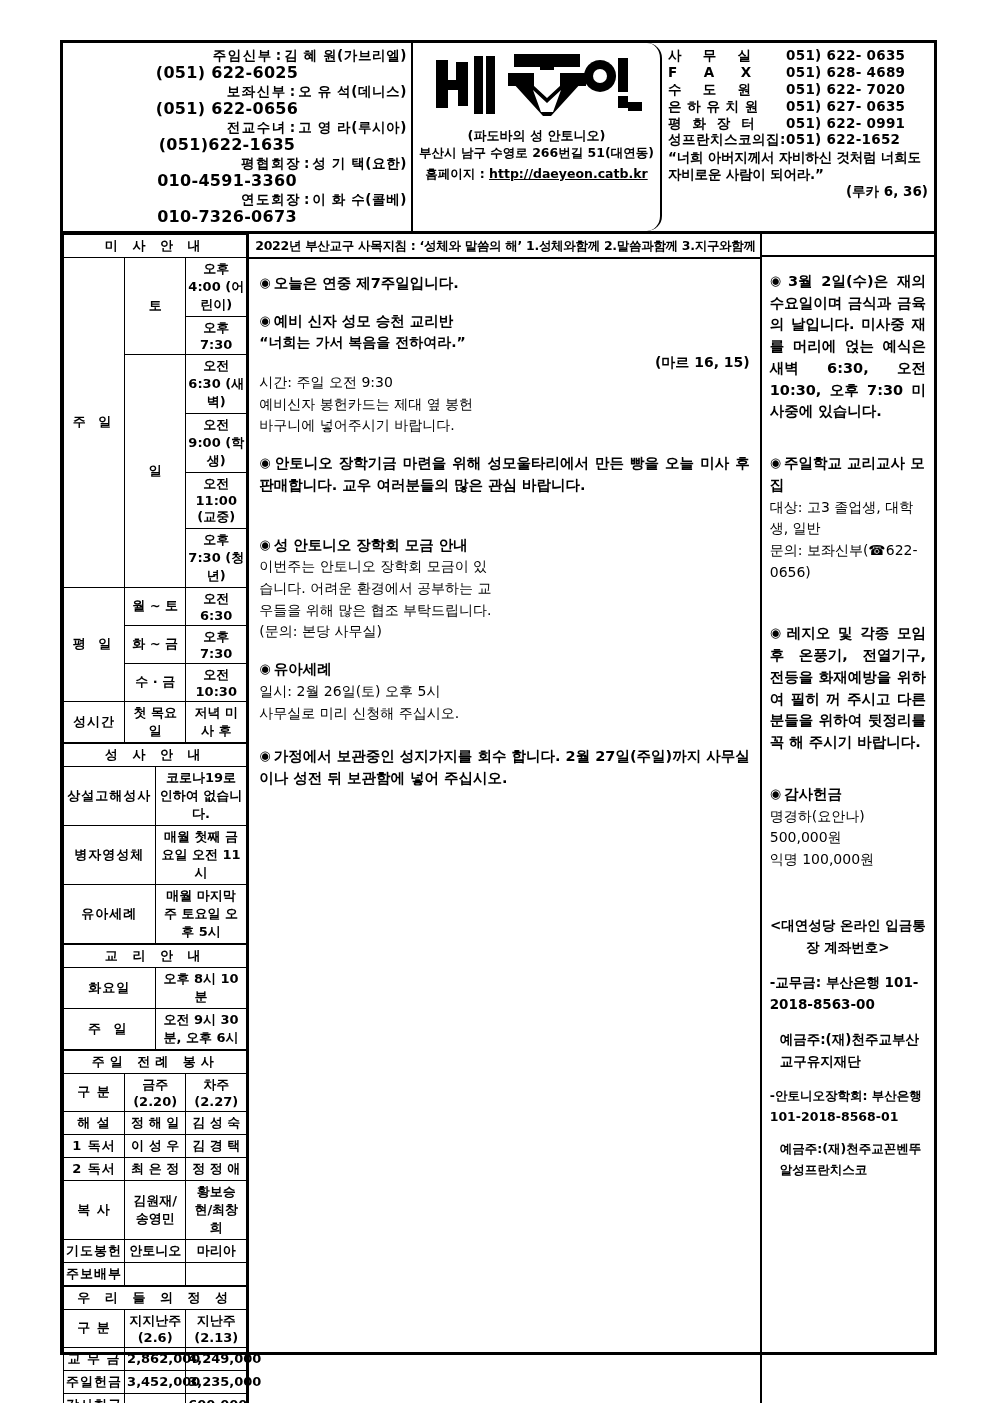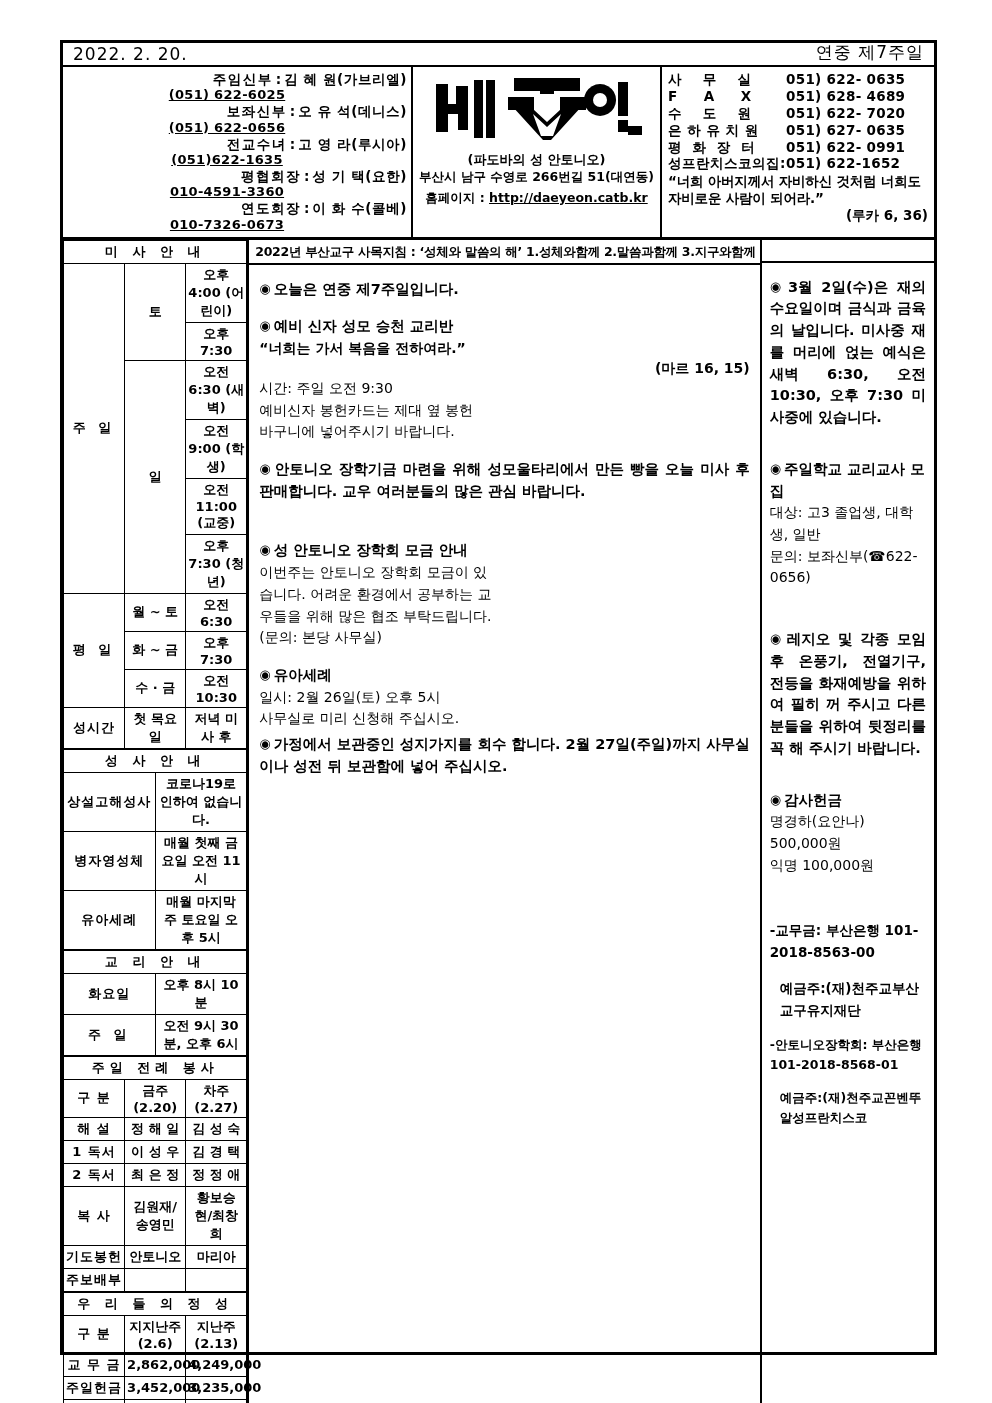--- a/index.html
+++ b/index.html
@@ -48,44 +48,44 @@
     box-sizing:border-box;
     padding:4px 4px 4px 6px;
     border-right:2px solid #000;
   }
   .hdr-mid{
     flex:1;
     box-sizing:border-box;
     padding:2px 4px 4px 4px;
     text-align:center;
     border-right:2px solid #000;
+    border-radius:15px;
   }
   .hdr-right{
     width:272px;
     box-sizing:border-box;
     padding:4px 6px 4px 6px;
   }
   .staff-row{
     display:flex;
     font-size:13.5px;
     font-weight:bold;
     line-height:1.22;
     justify-content:flex-end;
   }
   .staff-row .lbl{letter-spacing:1.5px;}
   .staff-row .sep{padding:0 3px;}
   .staff-row .val{letter-spacing:0.6px;}
   .staff-phone{
     text-align:center;
-    font-size:13px;
+    font-size:16px;
     font-weight:bold;
     line-height:1.22;
     padding-right:22px;
     letter-spacing:0.3px;
-    text-decoration:underline;
   }
 
   
   .logo-wrap{height:82px;display:flex;align-items:center;justify-content:center;}
   .logo-svg{display:block;}
   .parish-sub{font-size:13px;font-weight:bold;line-height:1.3;margin-top:1px;}
   .parish-addr{font-size:12.5px;font-weight:bold;line-height:1.3;}
   .home-line{font-size:12.5px;margin-top:5px;font-weight:bold;}
   .home-link{text-decoration:underline;}
 
@@ -163,24 +163,20 @@
   .ann p{margin:0;}
   .acct{font-size:13.5px;line-height:1.62;font-weight:bold;}
   .acct .ctr{text-align:center;}
 </style>
 </head>
 <body>
 
 <div class="page">
  <div class="frame">
 
-  <div class="topbar">
-    <div class="date">2022. 2.  20.</div>
-    <div class="season">연중 제7주일</div>
-  </div>
 
   <div class="header">
 
     <div class="hdr-left">
       <div>
         <div class="staff-row">
               <span class="lbl">주임신부</span>
               <span class="sep">:</span>
               <span class="val">김 혜 원(가브리엘)</span>
             </div>
@@ -447,21 +443,21 @@
           </div>
 
           <div class="ann">
             <p class="ann-head"><span class="bullet">◉</span><span>성 안토니오 장학회 모금 안내</span></p>
             <p class="ann-body">이번주는 안토니오 장학회 모금이 있</p>
             <p class="ann-body">습니다. 어려운 환경에서 공부하는 교</p>
             <p class="ann-body">우들을 위해 많은 협조 부탁드립니다.</p>
             <p class="ann-body">(문의: 본당 사무실)</p>
           </div>
 
-          <div class="ann" style="margin-bottom:4px">
+          <div class="ann" style="margin-bottom:22px">
             <p class="ann-head"><span class="bullet">◉</span><span>유아세례</span></p>
             <p class="ann-body">일시: 2월 26일(토) 오후 5시</p>
             <p class="ann-body">사무실로 미리 신청해 주십시오.</p>
           </div>
 
           <div class="ann">
             <p class="ann-head" style="text-align:justify"><span class="bullet">◉</span><span>가정에서 보관중인 성지가지를 회수 합니다. 2월 27일(주일)까지 사무실이나 성전 뒤 보관함에 넣어 주십시오.</span></p>
           </div>
 
         </div>
@@ -487,20 +483,21 @@
             <p class="ann-head" style="text-align:justify"><span class="bullet">◉</span><span>레지오 및 각종 모임 후 온풍기, 전열기구, 전등을 화재예방을 위하여 필히 꺼 주시고 다른 분들을 위하여 뒷정리를 꼭 해 주시기 바랍니다.</span></p>
           </div>
 
           <div class="ann" style="margin-bottom:44px">
             <p class="ann-head"><span class="bullet">◉</span><span>감사헌금</span></p>
             <p class="ann-body">명경하(요안나) 500,000원</p>
             <p class="ann-body">익명 100,000원</p>
           </div>
 
           <div class="acct">
+            <p class="ctr">&lt;대연성당 온라인 입금통장 계좌번호&gt;</p>
             <p>-교무금: 부산은행 101-2018-8563-00</p>
             <p style="padding-left:10px">예금주:(재)천주교부산교구유지재단</p>
             <p style="font-size:12.5px">-안토니오장학회: 부산은행 101-2018-8568-01</p>
             <p style="padding-left:10px;font-size:12.5px">예금주:(재)천주교꼰벤뚜알성프란치스코</p>
           </div>
 
         </div>
       </div>
     </div>
 

